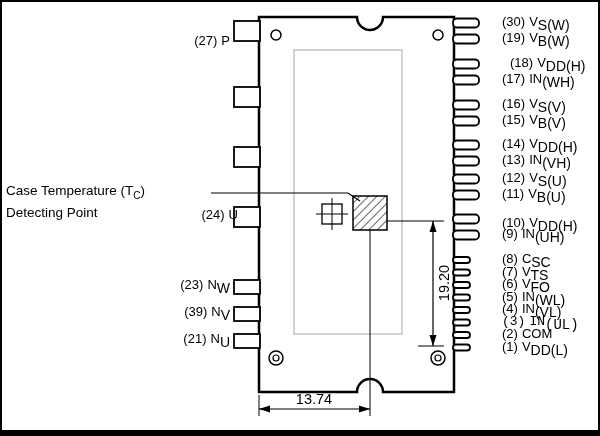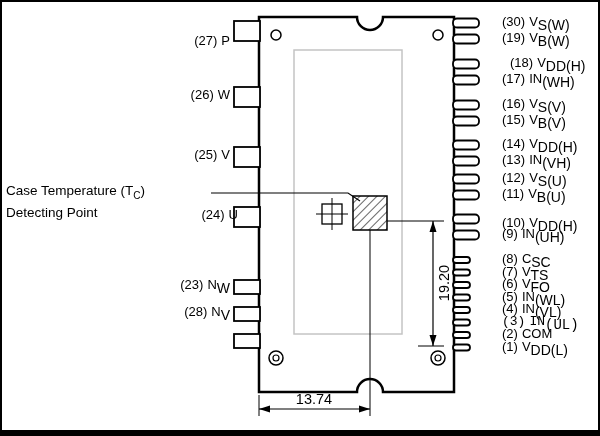--- a/index.html
+++ b/index.html
@@ -105,25 +105,24 @@
     </g>
   </svg>
 
   <div id="annotation">
     <div><span>Case Temperature (T</span><sub>C</sub><span>)</span></div>
     <div>Detecting Point</div>
   </div>
 
   <div id="left-labels" class="labels">
       <div class="pin-label left" style="top: 20px; left: 0px; margin-top: 12px;"><span class="pnum">(27)</span><span class="pbase">P</span></div>
-      <div class="pin-label left" style="top: 86px; left: 0px;"><span class="pnum">(26)</span><span class="pbase">W</span></div>
-      <div class="pin-label left" style="top: 146px; left: 0px;"><span class="pnum">(25)</span><span class="pbase">V</span></div>
       <div class="pin-label left" style="top: 206px; left: 0px; margin-left: 8px;"><span class="pnum">(24)</span><span class="pbase">U</span></div>
       <div class="pin-label left" style="top: 276px; left: 0px;"><span class="pnum">(23)</span><span class="pbase">N</span><sub>W</sub></div>
-      <div class="pin-label left" style="top: 303px; left: 0px;"><span class="pnum">(28)</span><span class="pbase">N</span><sub>V</sub></div>
+      <div class="pin-label left" style="top: 303px; left: 0px;"><span class="pnum">(39)</span><span class="pbase">N</span><sub>V</sub></div>
+      <div class="pin-label left" style="top: 330px; left: 0px;"><span class="pnum">(21)</span><span class="pbase">N</span><sub>U</sub></div>
     </div>
   <div id="right-labels" class="labels">
       <div class="pin-label right" style="top: 13px; left: 500px;"><span class="pnum">(30)</span><span class="pbase">V</span><sub>S(W)</sub></div>
       <div class="pin-label right" style="top: 29px; left: 500px;"><span class="pnum">(19)</span><span class="pbase">V</span><sub>B(W)</sub></div>
       <div class="pin-label right" style="top: 54px; left: 500px; margin-left: 8px;"><span class="pnum">(18)</span><span class="pbase">V</span><sub>DD(H)</sub></div>
       <div class="pin-label right" style="top: 70px; left: 500px;"><span class="pnum">(17)</span><span class="pbase">IN</span><sub>(WH)</sub></div>
       <div class="pin-label right" style="top: 95px; left: 500px;"><span class="pnum">(16)</span><span class="pbase">V</span><sub>S(V)</sub></div>
       <div class="pin-label right" style="top: 111px; left: 500px;"><span class="pnum">(15)</span><span class="pbase">V</span><sub>B(V)</sub></div>
       <div class="pin-label right" style="top: 135px; left: 500px;"><span class="pnum">(14)</span><span class="pbase">V</span><sub>DD(H)</sub></div>
       <div class="pin-label right" style="top: 151px; left: 500px;"><span class="pnum">(13)</span><span class="pbase">IN</span><sub>(VH)</sub></div>

